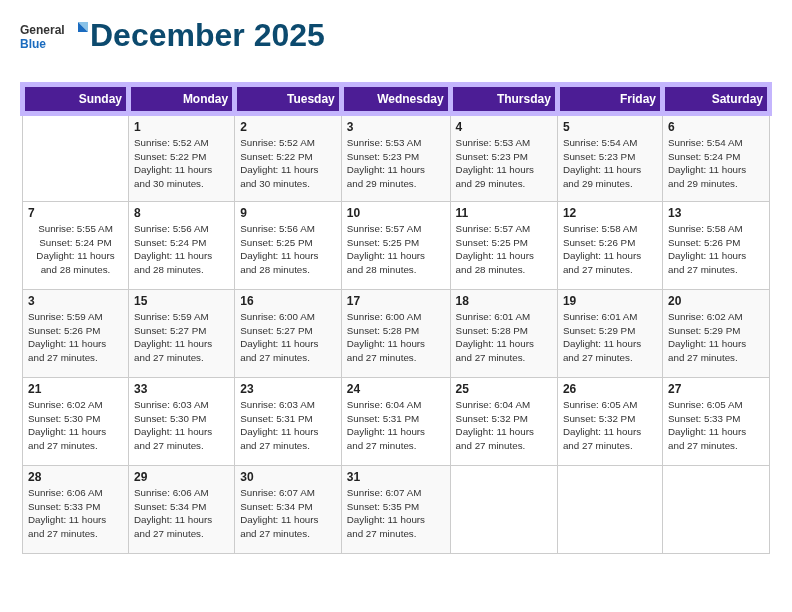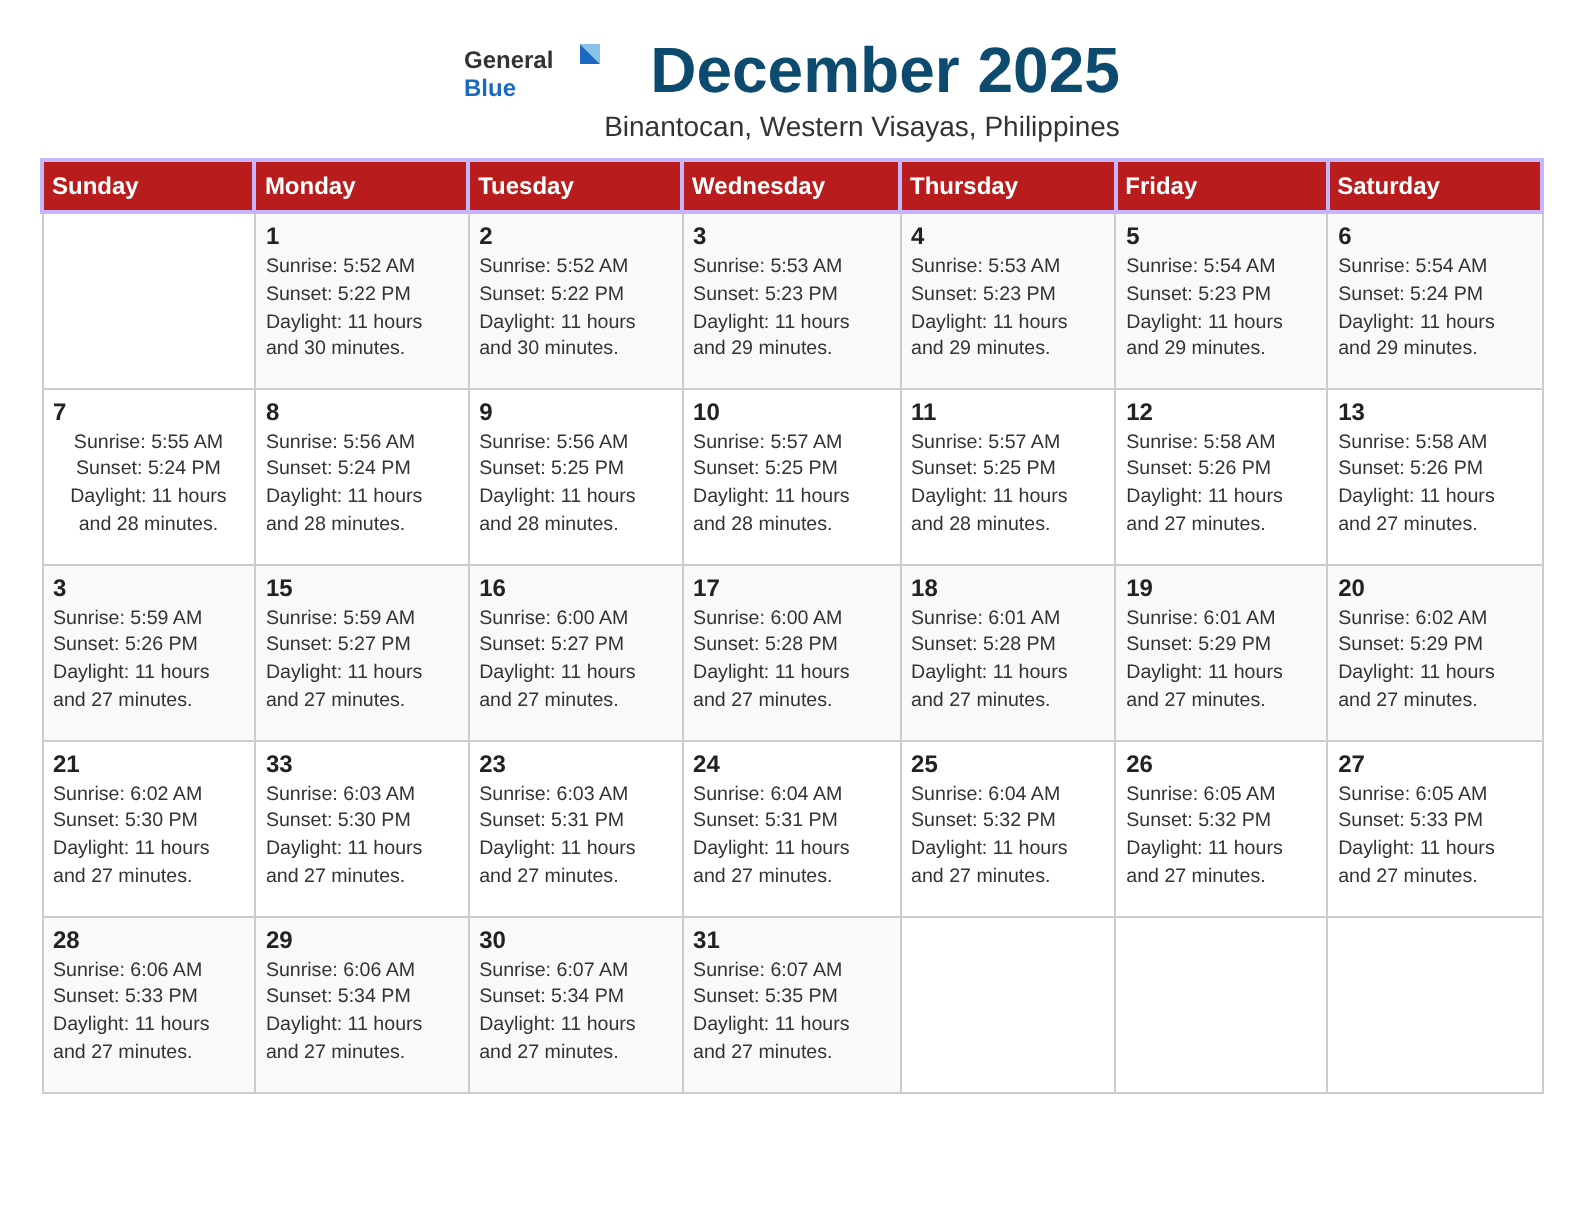--- a/index.html
+++ b/index.html
@@ -11,23 +11,23 @@
       overflow: hidden;
     }
     .page {
       width: 792px;
       min-height: 612px;
       padding: 18px 20px 10px 20px;
       background: #fff;
     }
     .header-area {
       display: flex;
-      justify-content: center;
+      justify-content: flex-start;
       align-items: flex-start;
-      margin-bottom: 8px;
+      margin-bottom: 24px;
     }
     .logo {
       display: flex;
       align-items: center;
       gap: 4px;
     }
     .title-area {
       text-align: right;
     }
     .month-title {
@@ -40,27 +40,27 @@
       font-size: 14px;
       color: #333;
       margin-top: 2px;
     }
     .calendar {
       width: 100%;
       border-collapse: collapse;
       font-size: 10.5px;
     }
     .calendar thead tr th {
-      background: #b91c1c;
+      background: #4c1d95;
       color: #fff;
       padding: 5px 4px;
-      text-align: left;
+      text-align: right;
       font-size: 12px;
       font-weight: bold;
-      border: 2px solid #c4b5fd;
+      border: 5px solid #c4b5fd;
     }
     .calendar tbody tr td {
       border: 1px solid #ccc;
       vertical-align: top;
       padding: 4px 5px;
       height: 88px;
       width: 113px;
       background: #fff;
     }
     .calendar tbody tr:nth-child(odd) td {
@@ -90,21 +90,20 @@
     <div class="logo">
   <svg width="70" height="40" viewBox="0 0 70 40" xmlns="http://www.w3.org/2000/svg">
     <text x="0" y="16" font-size="12" font-weight="bold" fill="#333" font-family="Arial">General</text>
     <text x="0" y="30" font-size="12" font-weight="bold" fill="#1a6bbf" font-family="Arial">Blue</text>
     <polygon points="58,4 68,14 58,14" fill="#1a6bbf"></polygon>
     <polygon points="58,4 68,4 68,14" fill="#3a9ad9" opacity="0.6"></polygon>
   </svg>
 </div>
     <div class="title-area">
       <div class="month-title">December 2025</div>
-      <div class="location-title">Binantocan, Western Visayas, Philippines</div>
     </div>
   </div>
 
   <table class="calendar">
     <thead>
       <tr>
         <th>Sunday</th>
         <th>Monday</th>
         <th>Tuesday</th>
         <th>Wednesday</th>

